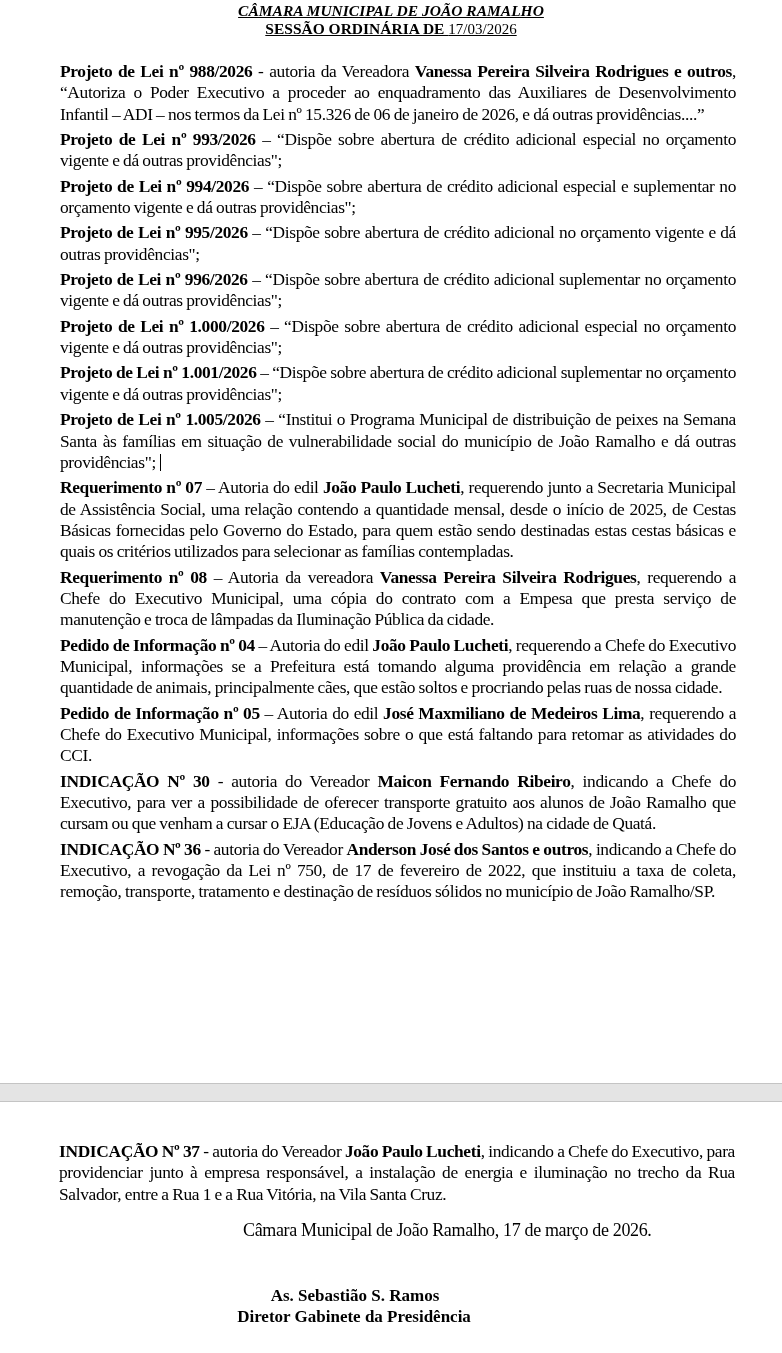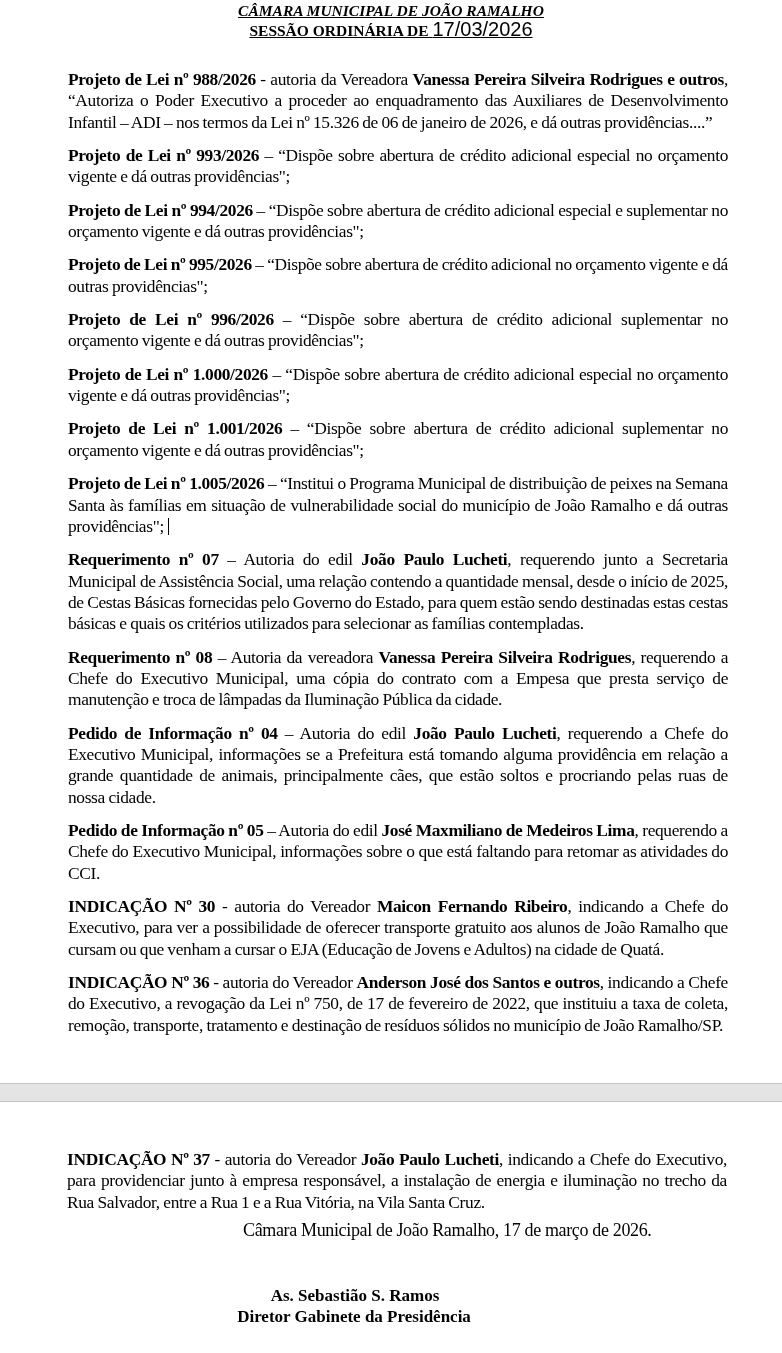--- a/index.html
+++ b/index.html
@@ -38,33 +38,33 @@
       position: absolute;
       left: 0;
       width: 782px;
       text-align: center;
       font-weight: bold;
       font-size: 15.5px;
       line-height: 18px;
     }
     .header-title { position: absolute; top: 2px; left: 0; width: 782px; text-align: center; font-style: italic; text-decoration: underline; }
     .header-session { position: absolute; top: 20px; left: 0; width: 782px; text-align: center; text-decoration: underline; }
-    .header-session .date { font-family: Liberation Sans, sans-serif; font-weight: normal; font-size: 20px; }
+    .header-session .date { font-family: Liberation Serif, serif; font-weight: normal; font-size: 15px; }
     .body-text {
       position: absolute;
       left: 56px;
       width: 684px;
       font-size: 17.4px;
       line-height: 21.35px;
       text-align: justify;
       letter-spacing: -0.35px;
       word-spacing: -0.5px;
     }
     .body-text p {
-      margin: 12px;
+      margin: 4px;
     }
     .body-text b { font-weight: bold; }
     .p1 { top: 57px; }
     .p2 { top: 1137px; left: 55px; }
     .cursor {
       display: inline-block;
       width: 1px;
       height: 17px;
       background: #000;
       vertical-align: -3px;

